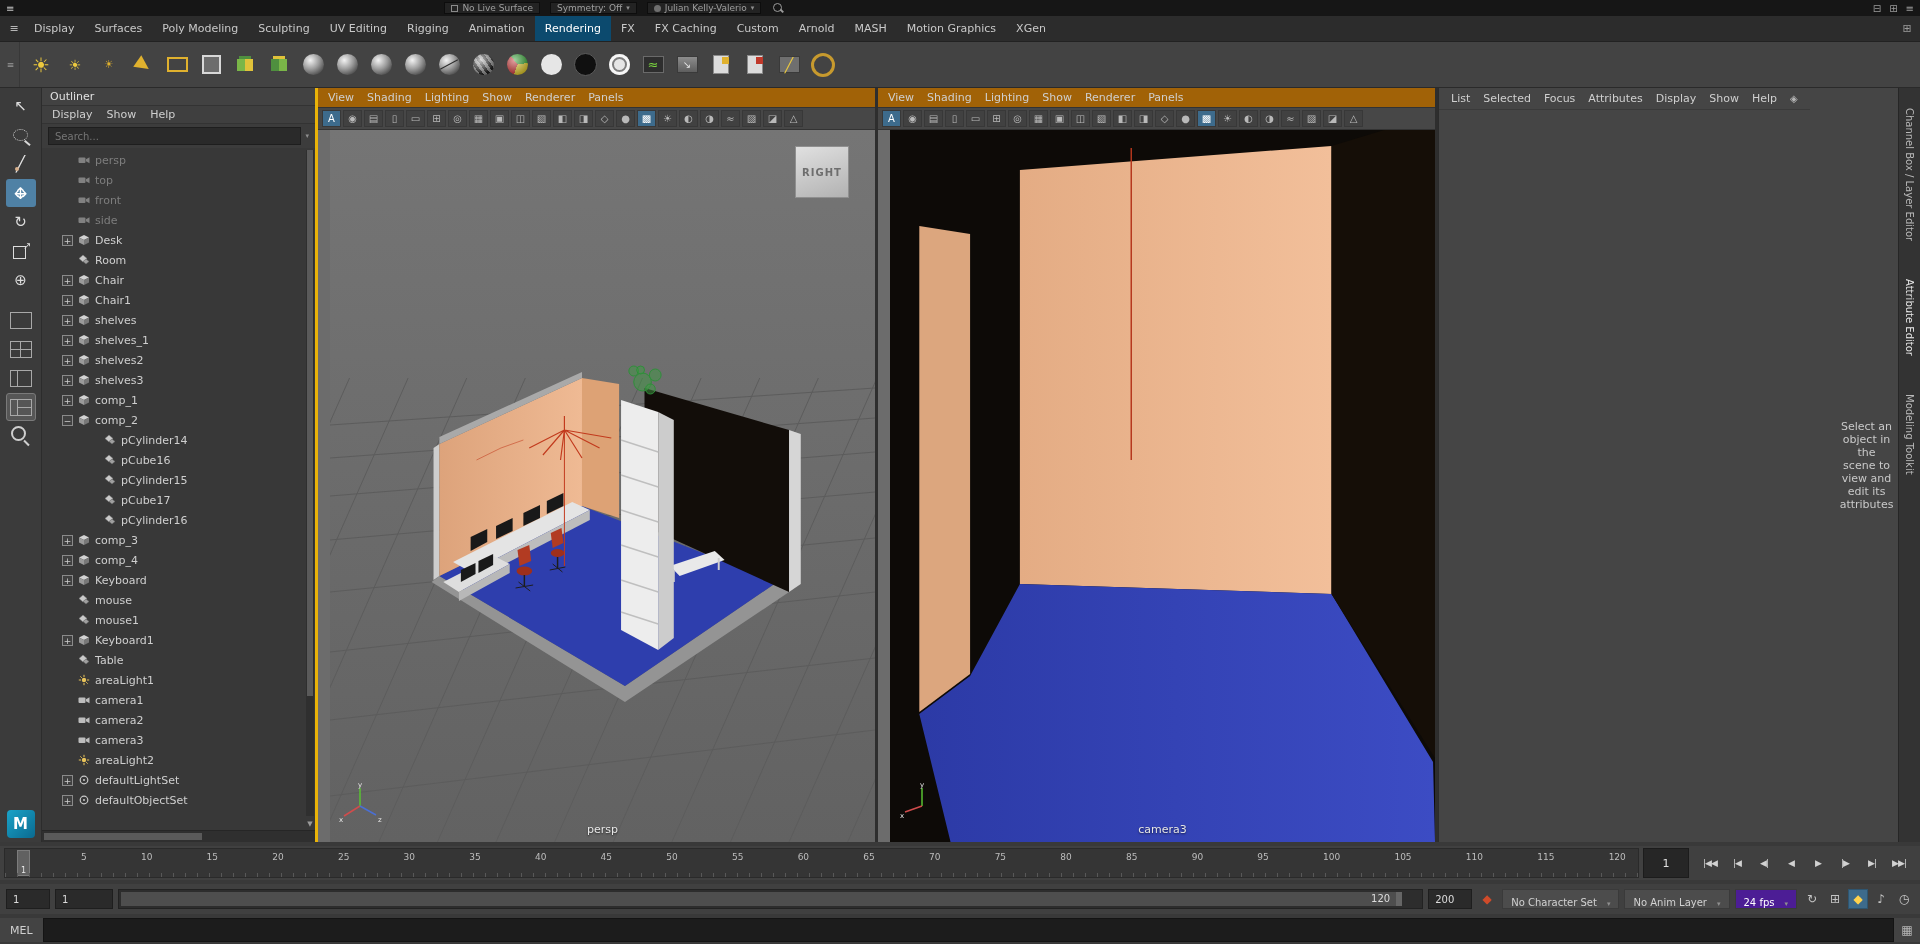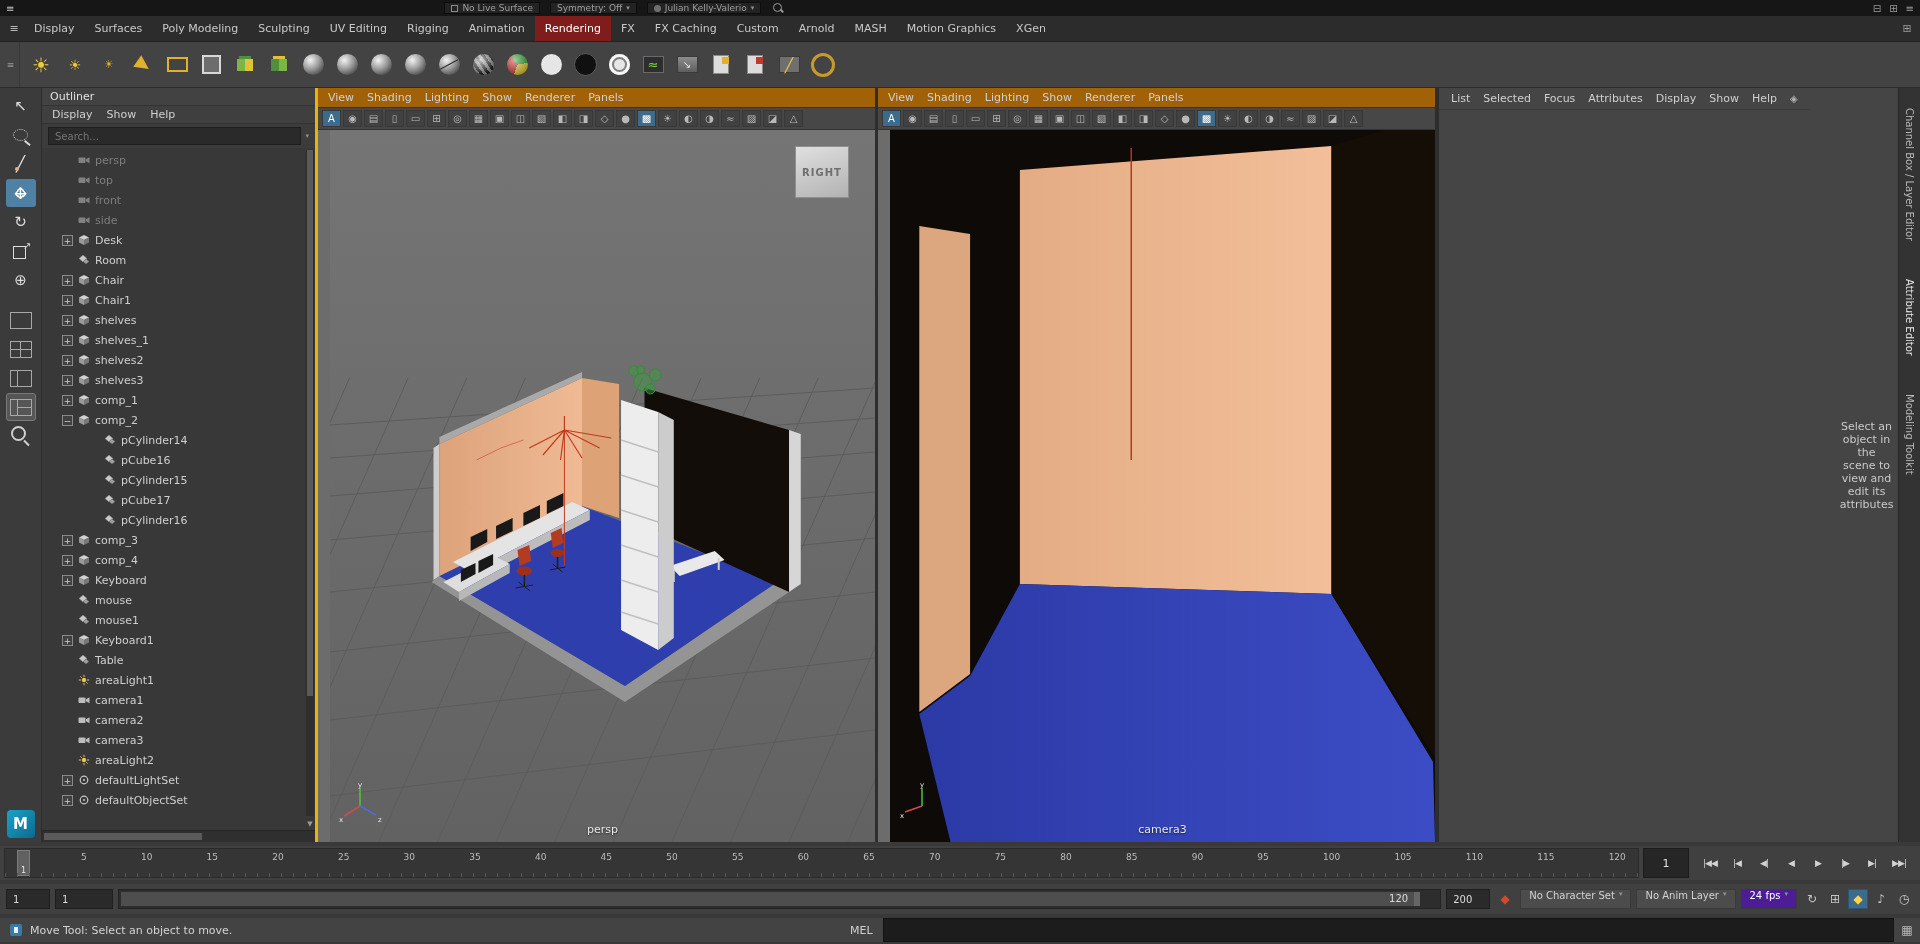--- a/index.html
+++ b/index.html
@@ -18,21 +18,21 @@
   .chev{font-size:7px;color:#8f8f8f;}
   .tb-search{position:relative;width:14px;height:12px;}
   .tb-search::before{content:"";position:absolute;left:2px;top:1px;width:7px;height:7px;border:1.5px solid #9a9a9a;border-radius:50%;}
   .tb-search::after{content:"";position:absolute;left:9px;top:8px;width:4px;height:1.5px;background:#9a9a9a;transform:rotate(45deg);}
   .tb-right{margin-left:auto;display:flex;gap:8px;}
   .tb-ric{color:#9a9a9a;font-size:10px;}
 
   
   .shelf-tabs{height:26px;background:#2c2c2c;display:flex;align-items:stretch;padding-left:4px;border-bottom:1px solid #222;}
   .shelf-tab{display:flex;align-items:center;padding:0 10px;color:#c9c9c9;font-size:11px;cursor:default;}
-  .shelf-tab.active{background:#7f1d1d;color:#fff;}
+  .shelf-tab.active{background:#0c4a6e;color:#fff;}
   .tabs-menu{width:20px;display:flex;align-items:center;justify-content:center;color:#b5b5b5;}
   .tabs-right{margin-left:auto;width:26px;display:flex;align-items:center;justify-content:center;color:#9a9a9a;}
 
   
   .shelf{height:46px;background:#434343;border-bottom:1px solid #2a2a2a;display:flex;align-items:center;padding-left:2px;}
   .shelf-gutter{width:18px;height:100%;display:flex;flex-direction:column;align-items:center;justify-content:center;color:#9a9a9a;font-size:9px;border-right:1px solid #383838;margin-right:4px;}
   .shelf-icon{width:32px;height:34px;margin:0 1px;display:flex;align-items:center;justify-content:center;position:relative;border-radius:3px;}
   .shelf-icon::before,.shelf-icon::after{display:block;}
   .shelf-icon[data-kind="sun"]::before{content:"☀";color:#ecc93e;font-size:20px;}
   .shelf-icon[data-kind="sun2"]::before{content:"☀";color:#ecc93e;font-size:14px;}
@@ -156,21 +156,21 @@
   .rangerow{height:30px;margin-top:4px;background:#404040;display:flex;align-items:center;padding:0 6px;gap:5px;}
   .rfield{width:44px;height:20px;background:#2a2a2a;border:1px solid #1e1e1e;color:#dcdcdc;font-size:10px;text-align:left;padding:0 6px;font-family:inherit;}
   .rfield.small{width:58px;}
   .rtrack{flex:1;height:20px;background:#2d2d2d;border:1px solid #222;position:relative;}
   .rtrack .bar{position:absolute;left:2px;top:2px;bottom:2px;right:26px;background:#4e4e4e;}
   .rtrack .endlabel{position:absolute;right:32px;top:3px;color:#dcdcdc;font-size:10px;}
   .rtrack .handle{position:absolute;right:20px;top:2px;bottom:2px;width:6px;background:#666;}
   .ric{width:20px;height:20px;display:flex;align-items:center;justify-content:center;color:#c5c5c5;font-size:12px;}
   .ric.red{color:#cf4b2a;}
   .ric.accent{background:#3d6b8c;border:1px solid #2e5570;color:#ffd24d;}
-  .dd{height:20px;background:#4c4c4c;border:1px solid #3a3a3a;display:flex;align-items:flex-start;gap:4px;padding:0 8px;color:#d2d2d2;font-size:10px;}
+  .dd{height:20px;background:#4c4c4c;border:1px solid #3a3a3a;display:flex;align-items:flex-end;gap:10px;padding:0 8px;color:#d2d2d2;font-size:10px;}
   .dd.fps{background:#4c1d95;color:#fff;}
 
   
   .cmdrow{height:24px;margin:4px 0 2px;display:flex;align-items:center;gap:0;}
   .helpline{flex:0 0 840px;height:100%;background:#434343;display:flex;align-items:center;gap:8px;padding:0 10px;color:#d2d2d2;}
   .helpicon{width:12px;height:12px;background:#3a7ca8;border-radius:2px;position:relative;}
   .helpicon::after{content:"";position:absolute;left:4px;top:3px;width:4px;height:6px;background:#e8f2f8;}
   .mel-label{padding:0 10px;color:#cfcfcf;background:#434343;height:100%;display:flex;align-items:center;}
   .mel-input{flex:1;height:100%;background:#1c1c1c;border:1px solid #141414;color:#ddd;font-family:"DejaVu Sans Mono","Liberation Mono",monospace;font-size:10px;padding:0 6px;}
   .script-icon{width:26px;height:100%;display:flex;align-items:center;justify-content:center;color:#b5b5b5;background:#434343;font-size:12px;}
@@ -1154,22 +1154,18 @@
 
         <span class="ric accent">◆</span>
 
         <span class="ric">♪</span>
 
         <span class="ric">◷</span>
       </div>
   </div>
 
   <div class="cmdrow">
-    <div class="helpline">
-      <span class="helpicon"></span>
-      <span>Move Tool: Select an object to move.</span>
-    </div>
     <span class="mel-label">MEL</span>
     <input class="mel-input" style="">
     <span class="script-icon">▦</span>
   </div>
 
 </div>
 
 </body></html>

